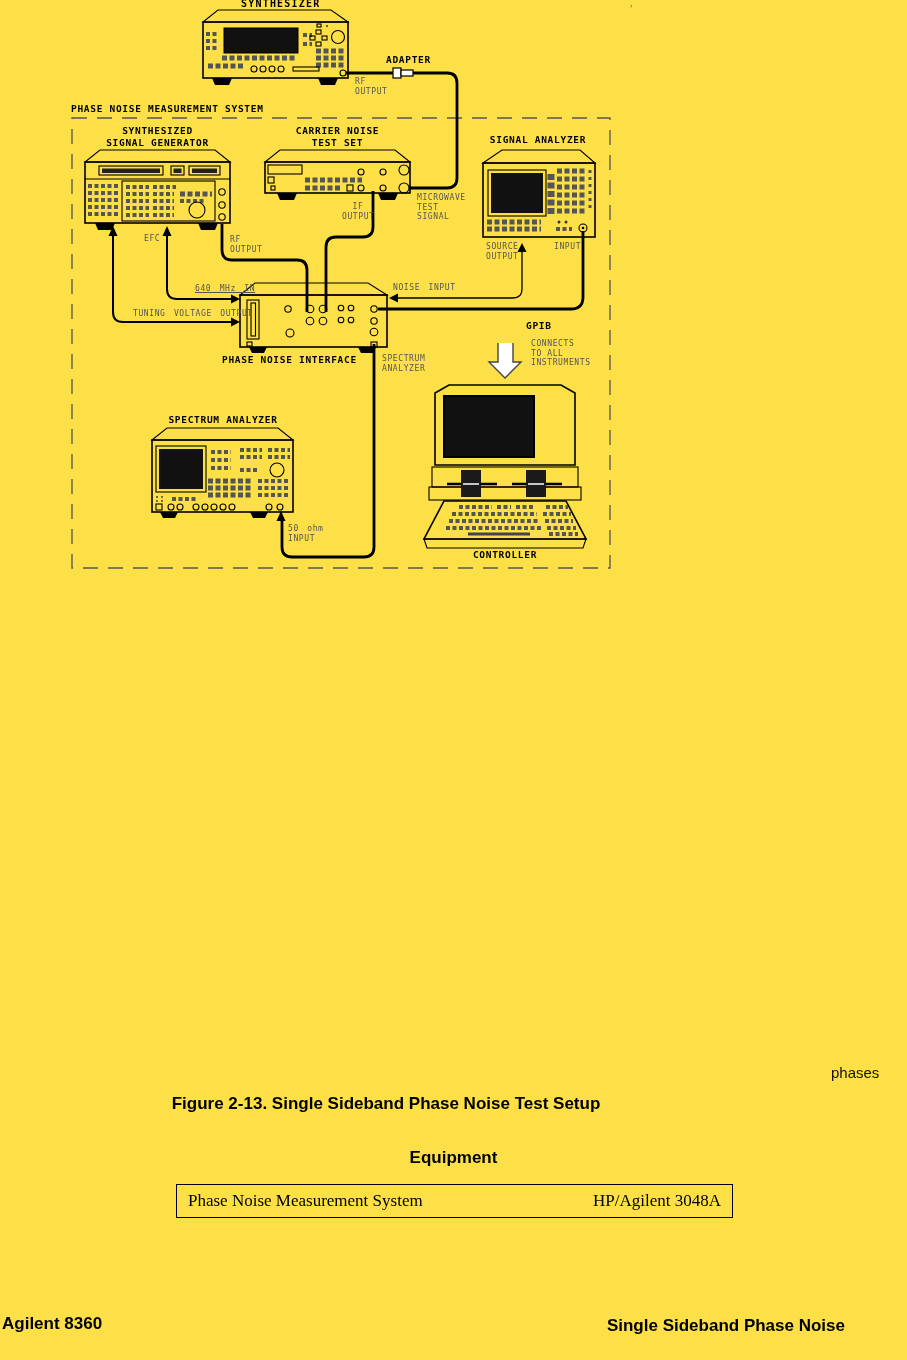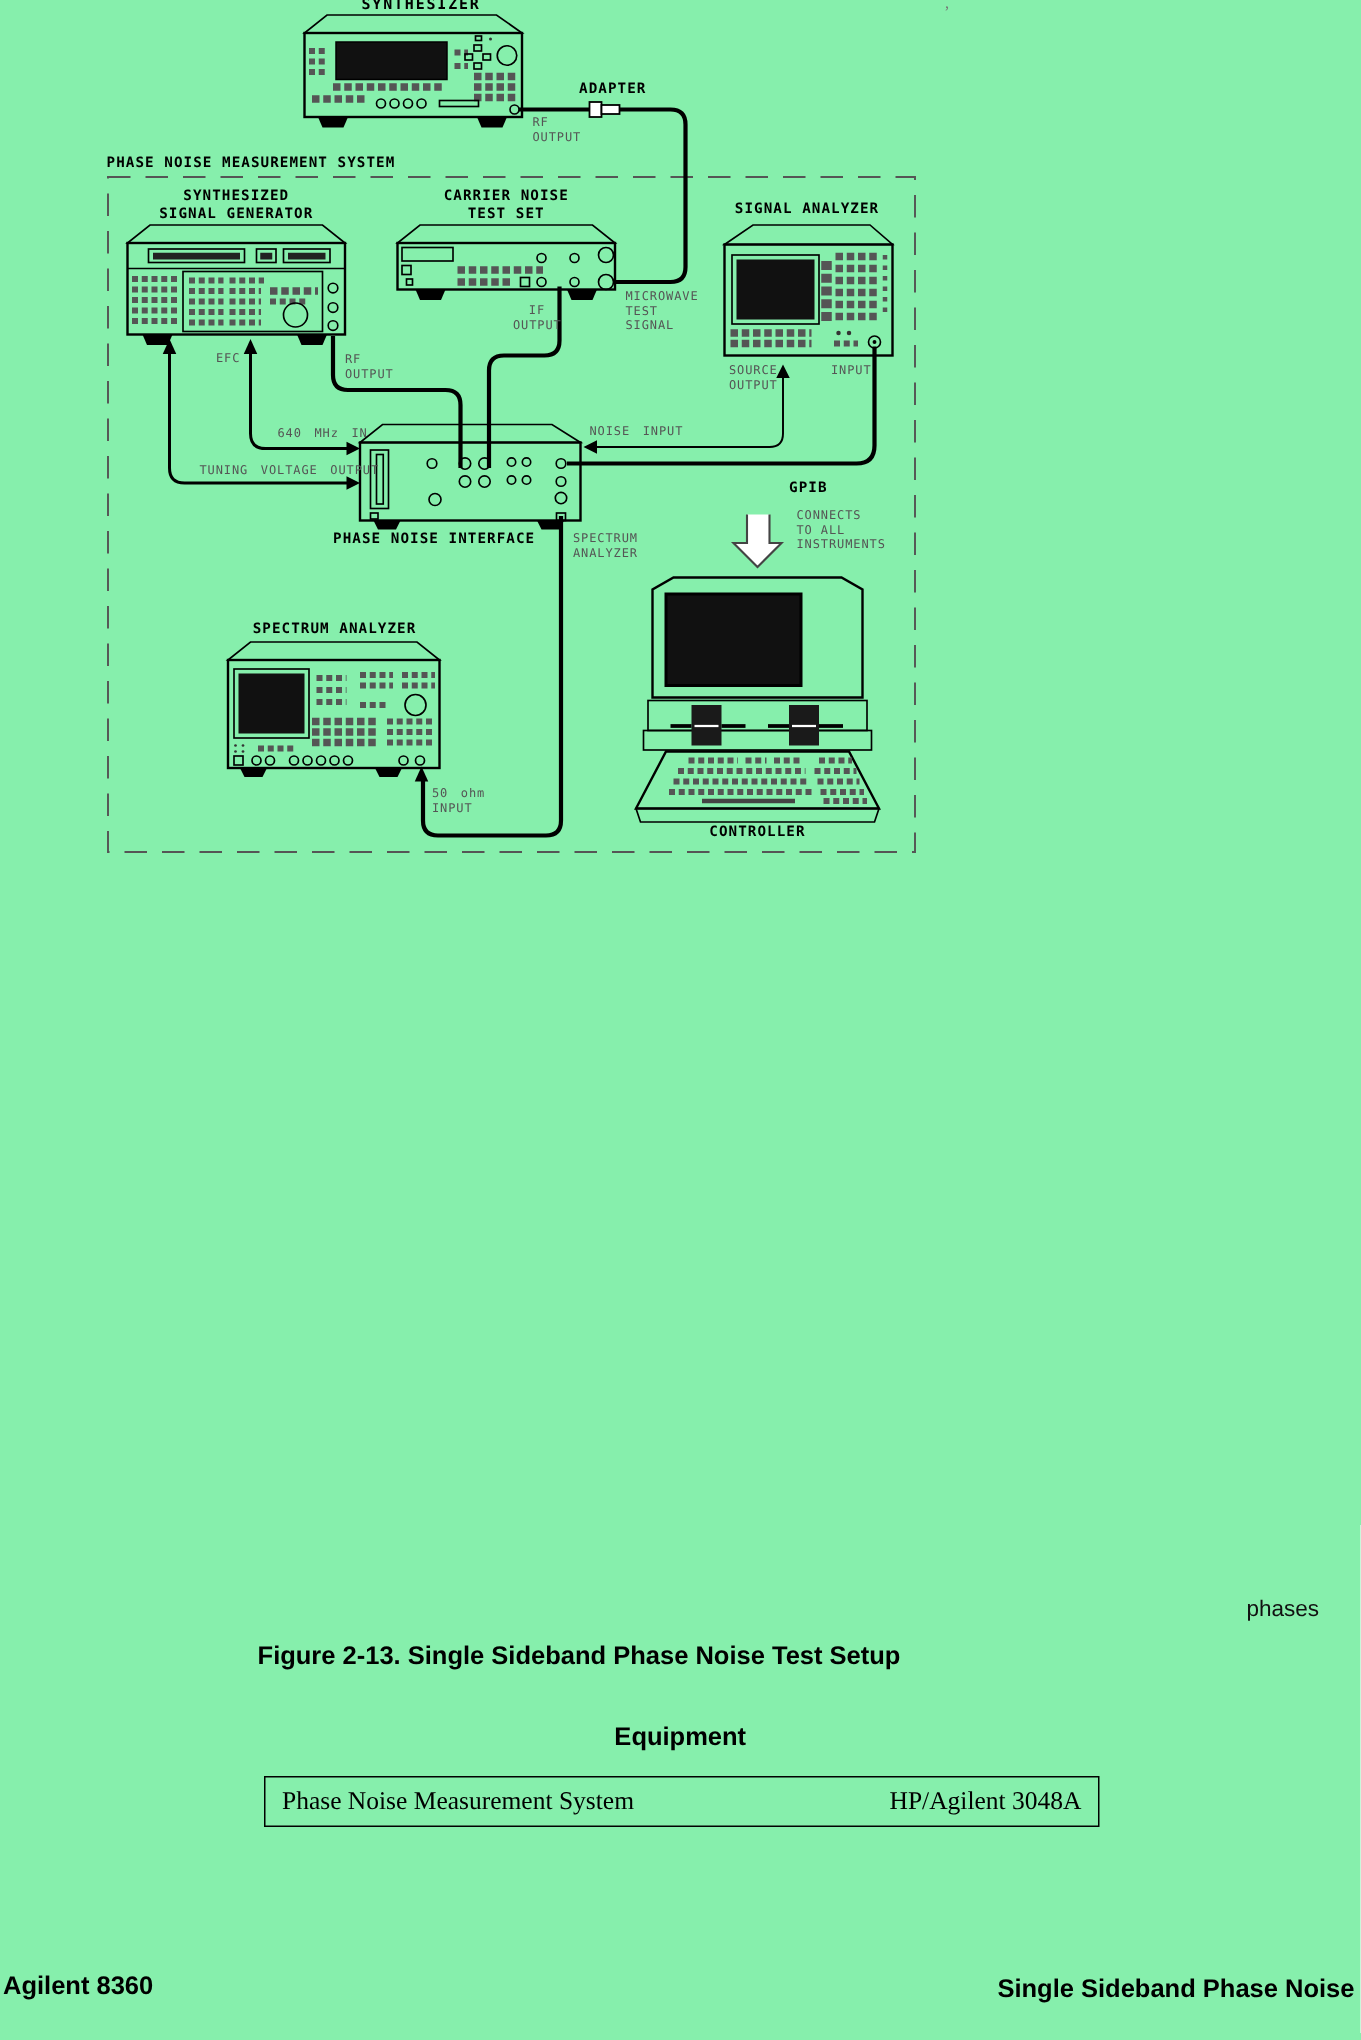--- a/index.html
+++ b/index.html
@@ -1,16 +1,16 @@
 <!DOCTYPE html>
 <html><head>
 <meta charset="utf-8">
 <style>
   html,body{margin:0;padding:0;background:#fff;}
-  #page{position:relative;width:907px;height:1360px;background:#86efac;overflow:hidden;
+  #page{position:relative;width:907px;height:1360px;background:#fde047;overflow:hidden;
         font-family:"Liberation Sans",sans-serif;color:#000;}
   #diagram{position:absolute;left:0;top:0;width:907px;height:580px;}
   #diagram svg{position:absolute;left:0;top:0;}
   .ln{fill:none;stroke:#000;stroke-width:1.1px;}
   .ln2{fill:none;stroke:#000;stroke-width:1.6px;}
   .keys{stroke:#555;stroke-width:4px;stroke-dasharray:4 2.5;fill:none;}
   .keys2{stroke:#555;stroke-width:5px;stroke-dasharray:5 2.5;fill:none;}
   .keysv{stroke:#555;stroke-width:7px;stroke-dasharray:6 2.5;fill:none;}
   .c3{stroke:#000;stroke-width:2.8px;fill:none;}
   .c2{stroke:#000;stroke-width:2px;fill:none;}
@@ -29,21 +29,21 @@
            font:bold 17px "Liberation Sans",sans-serif;}
   .equip{position:absolute;left:0;top:1148px;width:907px;text-align:center;
          font:bold 17px "Liberation Sans",sans-serif;}
   .eqtable{position:absolute;left:176px;top:1184px;width:557px;height:34px;box-sizing:border-box;
            border:1.5px solid #000;display:flex;justify-content:space-between;align-items:center;
            padding:0 11px;font:17px "Liberation Serif",serif;}
   .footer-left{position:absolute;left:2px;top:1314px;font:bold 17px "Liberation Sans",sans-serif;}
   .footer-right{position:absolute;right:4px;top:1314px;text-align:right;
                 font:bold 17px "Liberation Sans",sans-serif;line-height:23px;}
   .footer-right .pg{margin-left:24px;}
-  .footer-right .sub{}
+  .footer-right .sub{margin-right:58px;}
 </style>
 </head>
 <body>
 
 <div id="page">
 
   <div id="diagram">
     <svg width="907" height="580" viewBox="0 0 907 580">
 
       <g>
@@ -296,21 +296,21 @@
 
     <div class="plabel" style="left:123px;top:234px;padding-left:21px;">EFC</div>
     <div class="plabel" style="left:230px;top:235px;">RF
 OUTPUT</div>
     <div class="plabel ctr" style="left:342px;top:202px;width:32px;">IF
 OUTPUT</div>
     <div class="plabel" style="left:417px;top:193px;">MICROWAVE
 TEST
 SIGNAL</div>
 
-    <div class="plabel wsp" style="left:185px;top:284px;">640 MHz IN</div>
+    <div class="plabel wsp" style="left:195px;top:284px;text-decoration:underline;">640 MHz IN</div>
     <div class="plabel wsp" style="left:133px;top:309px;">TUNING VOLTAGE OUTPUT</div>
     <div class="plabel wsp" style="left:393px;top:283px;">NOISE INPUT</div>
     <div class="plabel" style="left:486px;top:242px;">SOURCE
 OUTPUT</div>
     <div class="plabel" style="left:554px;top:242px;">INPUT</div>
 
     <div class="dtitle-sm" style="left:222px;top:354px;">PHASE NOISE INTERFACE</div>
     <div class="plabel" style="left:382px;top:354px;">SPECTRUM
 ANALYZER</div>
 

